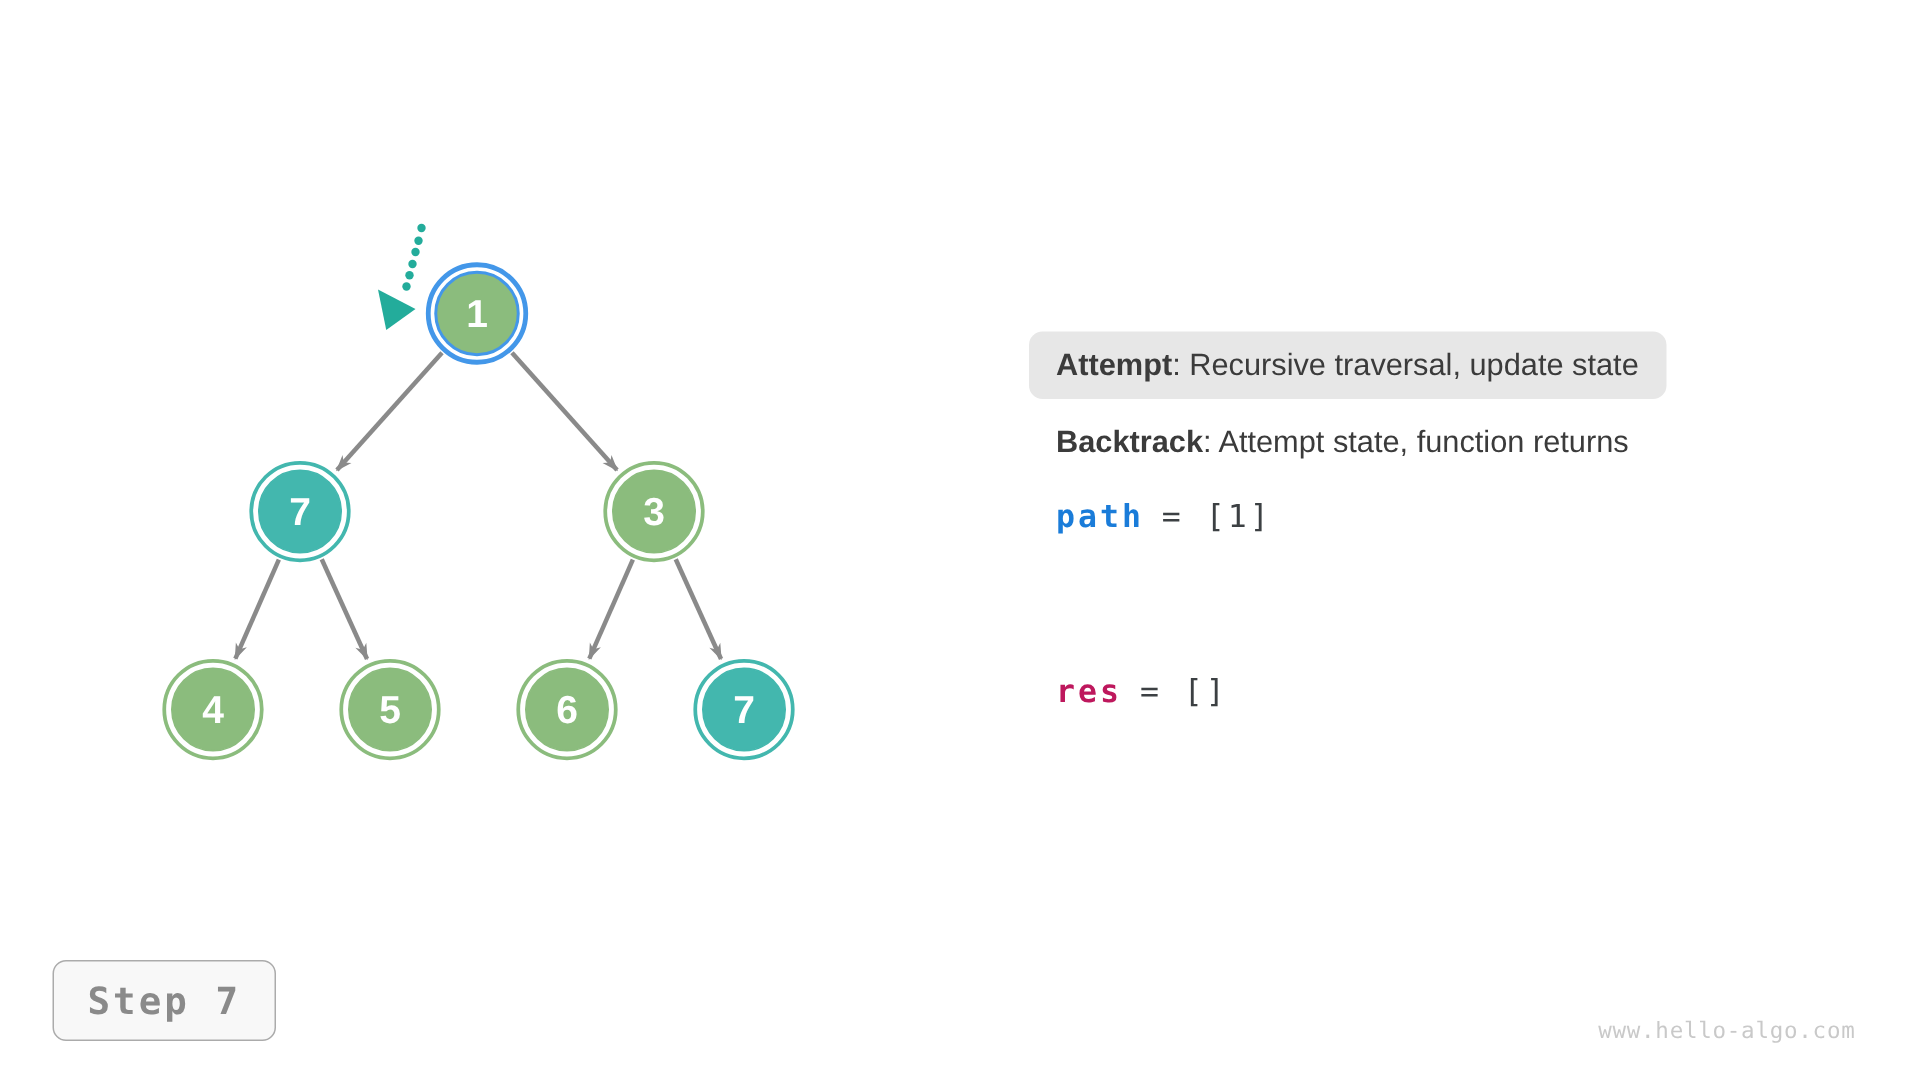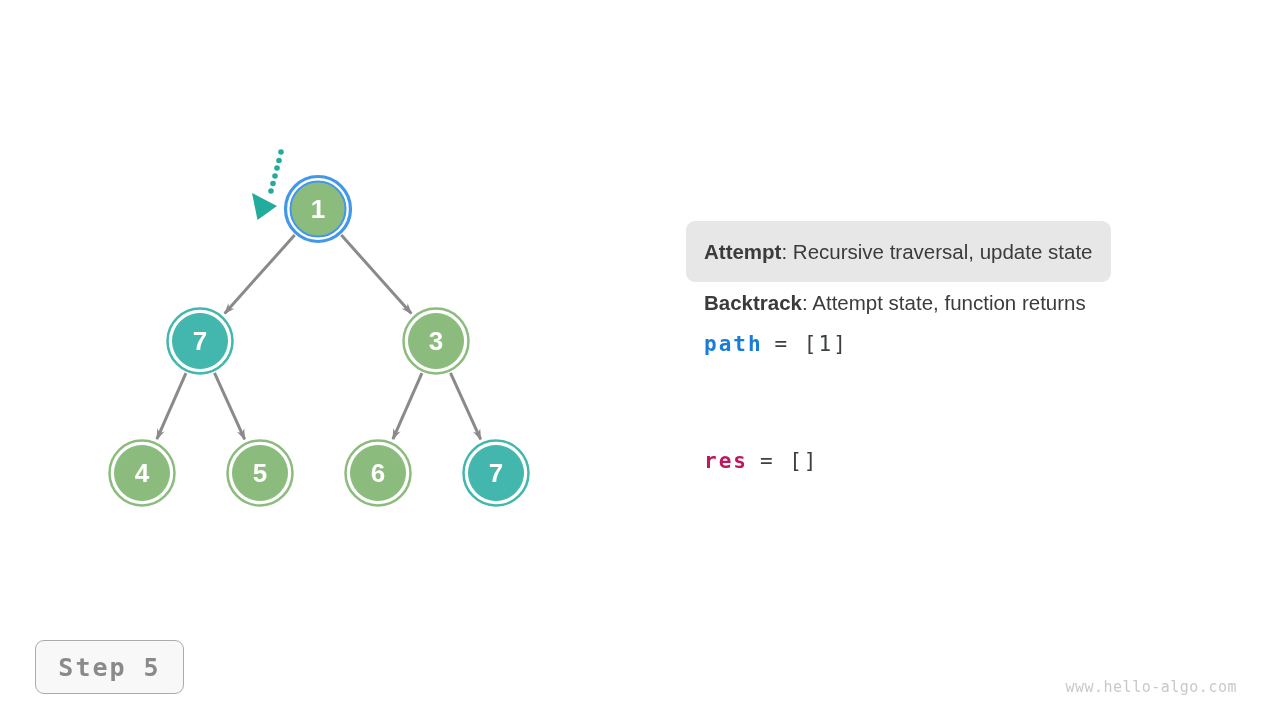--- a/index.html
+++ b/index.html
@@ -8,21 +8,21 @@
     background:#ffffff;font-family:"Liberation Sans",sans-serif;
   }
   
   #tree-svg{position:absolute;left:0;top:0;}
   .node-label{
     font-family:"Liberation Sans",sans-serif;
     font-size:26px;font-weight:600;fill:#ffffff;
   }
   
   .legend-line{
-    position:absolute;left:686px;height:61px;display:flex;align-items:center;
+    position:absolute;left:686px;height:45px;display:flex;align-items:center;
     font-size:20.5px;color:#3b3b3b;white-space:nowrap;
   }
   #attempt-line{
     top:221px;background:#e7e7e7;border-radius:9px;
     padding:0 18px;
   }
   #backtrack-line{top:272px;padding:0 18px;}
   .code-line{
     position:absolute;left:704px;display:flex;align-items:center;
     font-family:"DejaVu Sans Mono","Liberation Mono",monospace;
@@ -121,16 +121,16 @@
 </div>
 
 <div class="code-line" id="path-line">
   <span class="var-name">path</span><span>= [1]</span>
 </div>
 <div class="code-line" id="res-line">
   <span class="var-name">res</span><span>= []</span>
 </div>
 
 <div id="step-badge">
-  <span>Step 5</span>
+  <span>Step 7</span>
 </div>
 
 <div id="watermark">www.hello-algo.com</div>
 
 </body></html>

